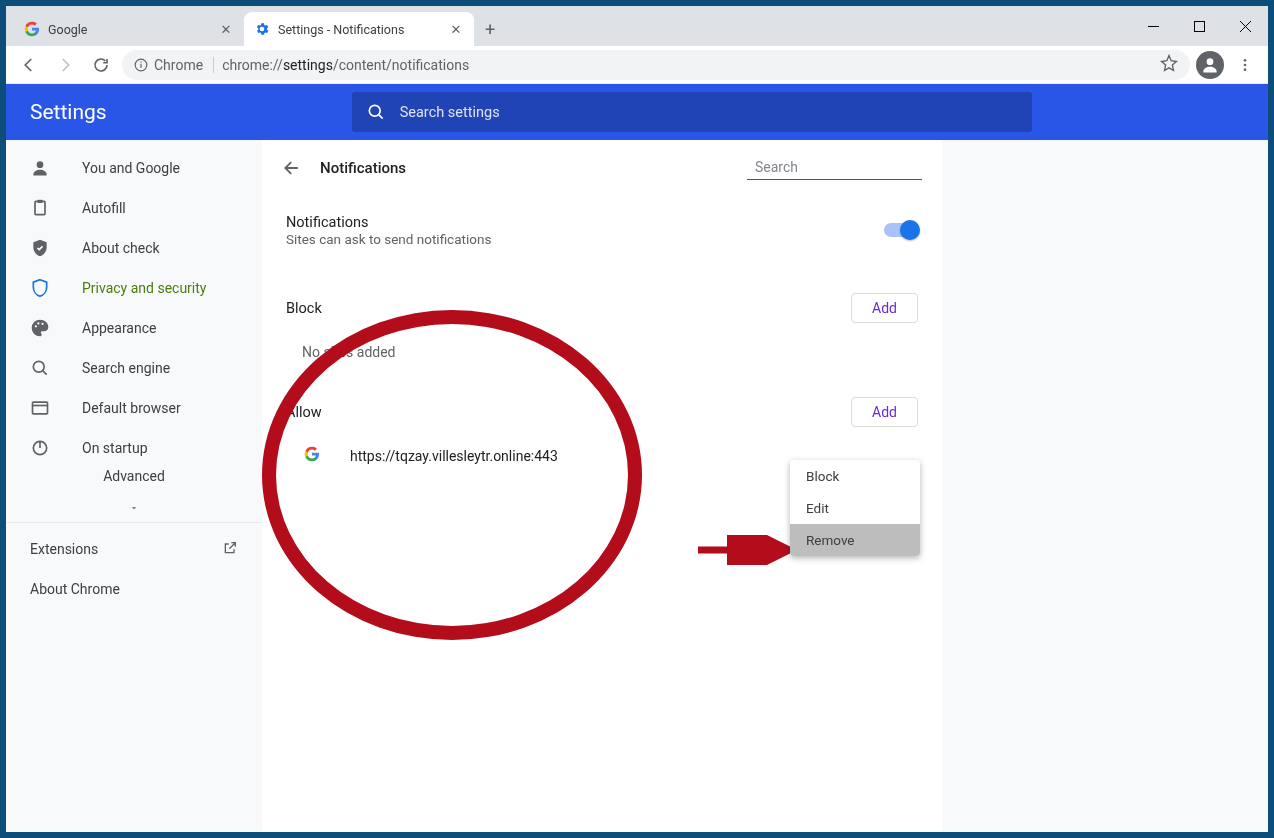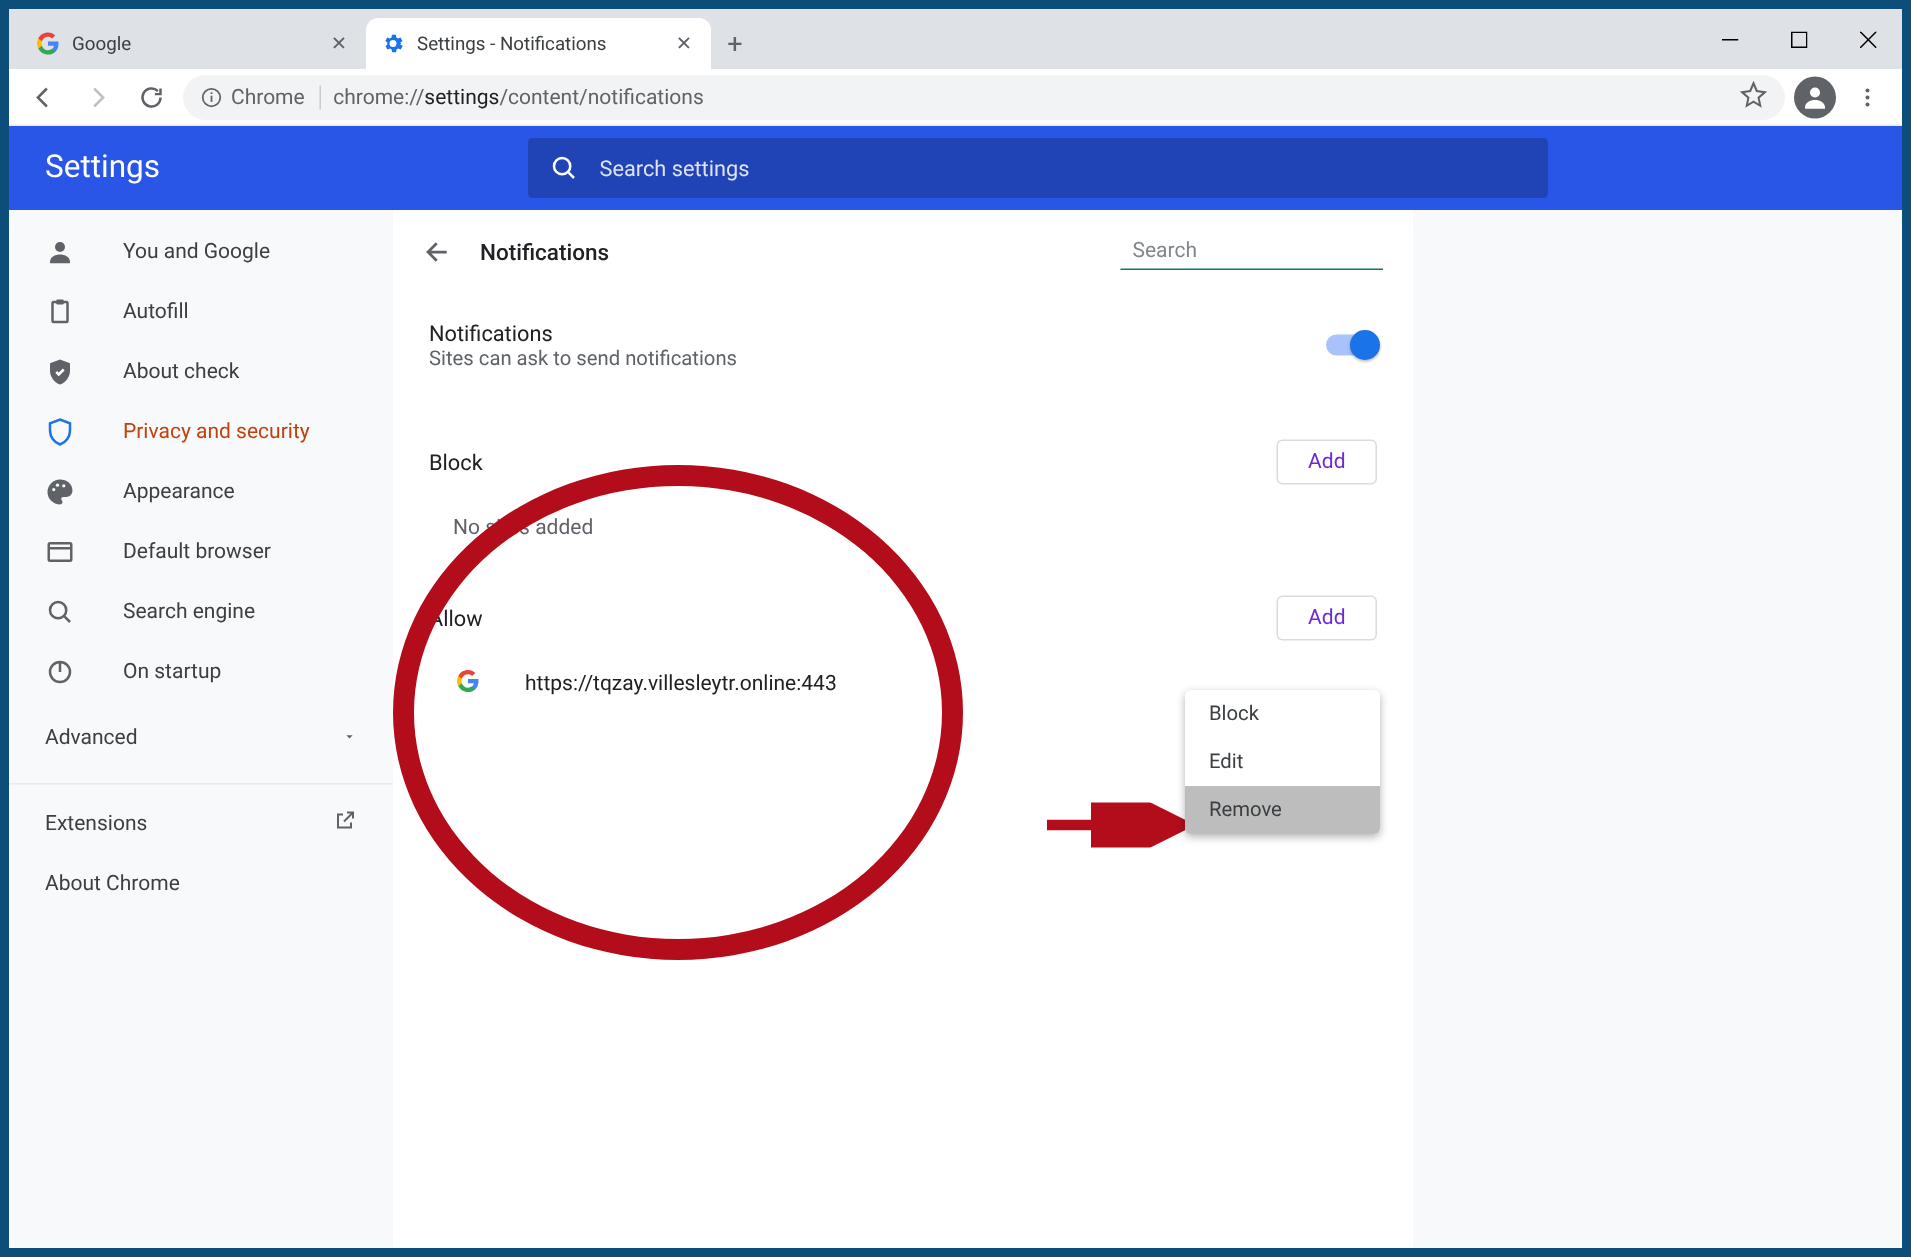--- a/index.html
+++ b/index.html
@@ -31,24 +31,24 @@
 .blue-header { height: 56px; background: #2a56e8; display: flex; align-items: center; padding: 0 24px; color:#fff; }
 .blue-header .title { font-size: 21px; font-weight: 400; }
 .search-wrap { margin-left: 245px; width: 680px; height: 40px; background: rgba(0,0,0,0.22); border-radius: 3px; display:flex; align-items:center; padding: 0 14px; gap: 14px; }
 .search-wrap input { background: transparent; border: none; outline: none; color: #fff; font-size: 14.5px; flex:1; }
 .search-wrap input::placeholder { color: rgba(255,255,255,0.85); }
 
 
 .body { flex:1; display:flex; background:#fff; overflow:hidden; }
 .sidebar { width: 256px; min-width:256px; background:#f8f9fa; border-right: 0; display:flex; flex-direction:column; padding-top: 8px; }
 .side-item { height: 40px; display:flex; align-items:center; padding: 0 24px; gap: 32px; font-size: 14px; color:#3c4043; cursor:pointer; }
-.side-item.active { color:#c2410c;padding-left:24px; }
+.side-item.active { color:#4d7c0f;padding-left:24px; }
 .side-item.active .sic { color:#1a73e8; }
 .sic { width:20px; height:20px; display:flex; align-items:center; justify-content:center; color:#5f6368; }
-.advanced { height: 48px; display:flex; align-items:center; padding: 0 24px; font-size:14px; color:#3c4043; justify-content:space-between; cursor:pointer; }
+.advanced { height: 48px; display:flex; align-items:center; padding: 0 24px; font-size:14px; color:#3c4043; justify-content:space-between; cursor:pointer;flex-direction:column; }
 .sep { height:1px; background:#e8eaed; margin: 6px 0; }
 .ext-item { height: 40px; display:flex; align-items:center; padding: 0 24px; font-size:14px; color:#3c4043; justify-content:space-between; cursor:pointer;}
 
 
 .content { flex:1; background:#fff; display:flex; }
 .content-inner { width: 680px; background:#fff; position: relative; }
 .right-gap { flex:1; background:#f8f9fa; }
 .subhead { height: 56px; display:flex; align-items:center; padding: 0 20px; gap: 18px; }
 .back-arrow { width:20px; height:20px; color:#5f6368; cursor:pointer; display:flex; align-items:center; justify-content:center;}
 .subtitle { font-size: 15px; font-weight: 500; color:#202124; }
@@ -234,34 +234,34 @@
               <circle cx="7" cy="10" r="1.3" fill="#fff"></circle>
               <circle cx="10" cy="6.5" r="1.3" fill="#fff"></circle>
               <circle cx="15" cy="7" r="1.3" fill="#fff"></circle>
             </svg>
           </span>
         <span>Appearance</span>
       </div>
       <div class="side-item">
         <span class="sic">
             <svg width="20" height="20" viewBox="0 0 24 24" fill="none" stroke="#5f6368" stroke-width="2">
+              <circle cx="10.5" cy="10.5" r="6.5"></circle>
+              <line x1="20" y1="20" x2="15.5" y2="15.5"></line>
+            </svg>
+          </span>
+        <span>Search engine</span>
+      </div>
+      <div class="side-item">
+        <span class="sic">
+            <svg width="20" height="20" viewBox="0 0 24 24" fill="none" stroke="#5f6368" stroke-width="2">
               <rect x="3" y="5" width="18" height="14" rx="1"></rect>
               <line x1="3" y1="9" x2="21" y2="9"></line>
             </svg>
           </span>
         <span>Default browser</span>
-      </div>
-      <div class="side-item">
-        <span class="sic">
-            <svg width="20" height="20" viewBox="0 0 24 24" fill="none" stroke="#5f6368" stroke-width="2">
-              <circle cx="10.5" cy="10.5" r="6.5"></circle>
-              <line x1="20" y1="20" x2="15.5" y2="15.5"></line>
-            </svg>
-          </span>
-        <span>Search engine</span>
       </div>
       <div class="side-item">
         <span class="sic">
             <svg width="20" height="20" viewBox="0 0 24 24" fill="none" stroke="#5f6368" stroke-width="2">
               <circle cx="12" cy="12" r="8"></circle>
               <line x1="12" y1="4" x2="12" y2="12"></line>
             </svg>
           </span>
         <span>On startup</span>
       </div>

